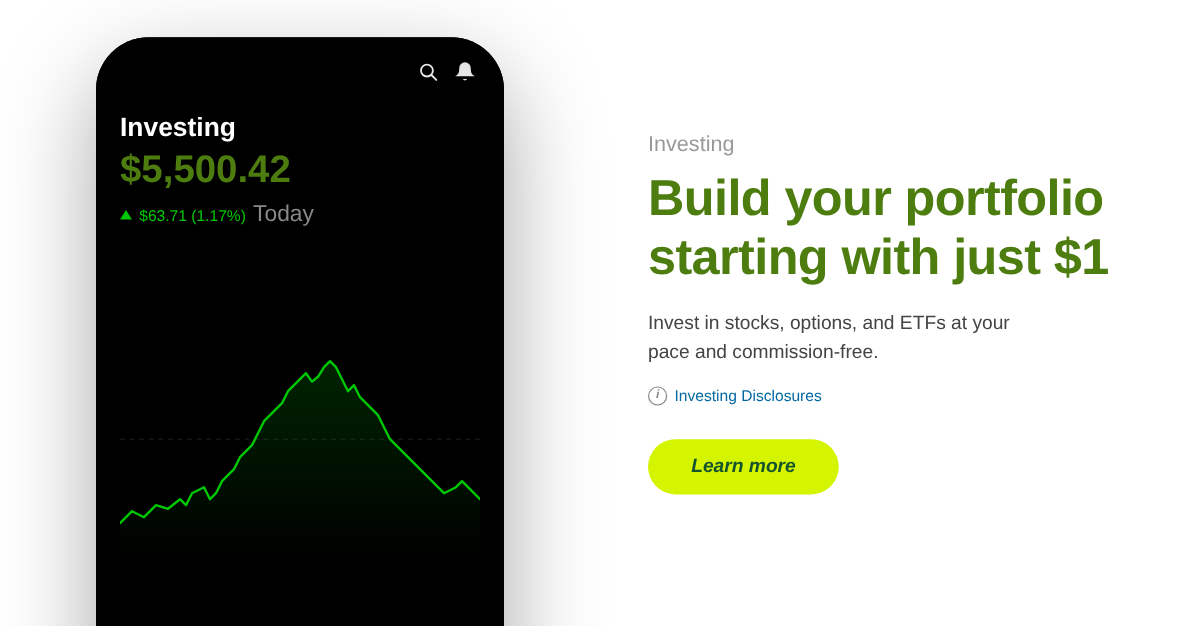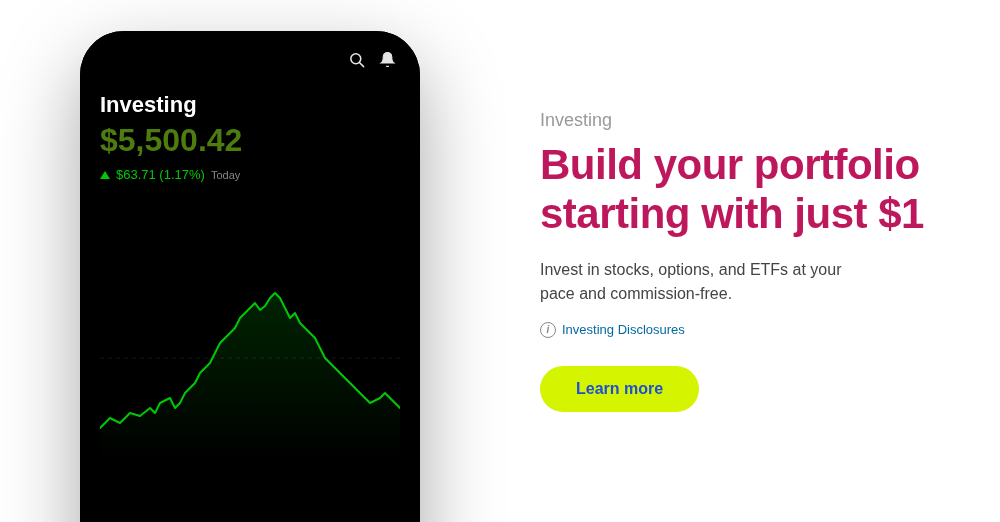--- a/index.html
+++ b/index.html
@@ -99,21 +99,21 @@
     }
 
     .phone-change-text {
       color: #00c805;
       font-size: 13px;
       font-weight: 500;
     }
 
     .phone-change-period {
       color: #888;
-      font-size: 11px;
+      font-size: 19px;
     }
 
     .chart-area {
       width: 100%;
       height: 260px;
       position: relative;
       margin-top: 10px;
     }
 
     .chart-area svg {
@@ -130,21 +130,21 @@
     }
 
     .section-label {
       color: #999;
       font-size: 18px;
       font-weight: 400;
       margin-bottom: 10px;
     }
 
     .main-headline {
-      color: #be185d;
+      color: #4d7c0f;
       font-size: 42px;
       font-weight: 700;
       line-height: 1.15;
       margin-bottom: 20px;
       letter-spacing: -0.5px;
     }
 
     .description {
       color: #444;
       font-size: 16px;
@@ -175,29 +175,30 @@
       flex-shrink: 0;
     }
 
     .disclosures-text {
       color: #0369a1;
       font-size: 13px;
     }
 
     .learn-more-btn {
       background: #d4f400;
-      color: #1d4ed8;
+      color: #14532d;
       border: none;
       border-radius: 30px;
       padding: 14px 36px;
       font-size: 16px;
       font-weight: 600;
       cursor: pointer;
       display: inline-block;
       width: fit-content;
+      font-style: italic;
     }
   </style>
 </head>
 <body>
 
 <div class="left-section">
   <div class="phone-wrapper">
     <div class="phone-frame">
       <div class="phone-screen">
         <div class="phone-top-bar">

